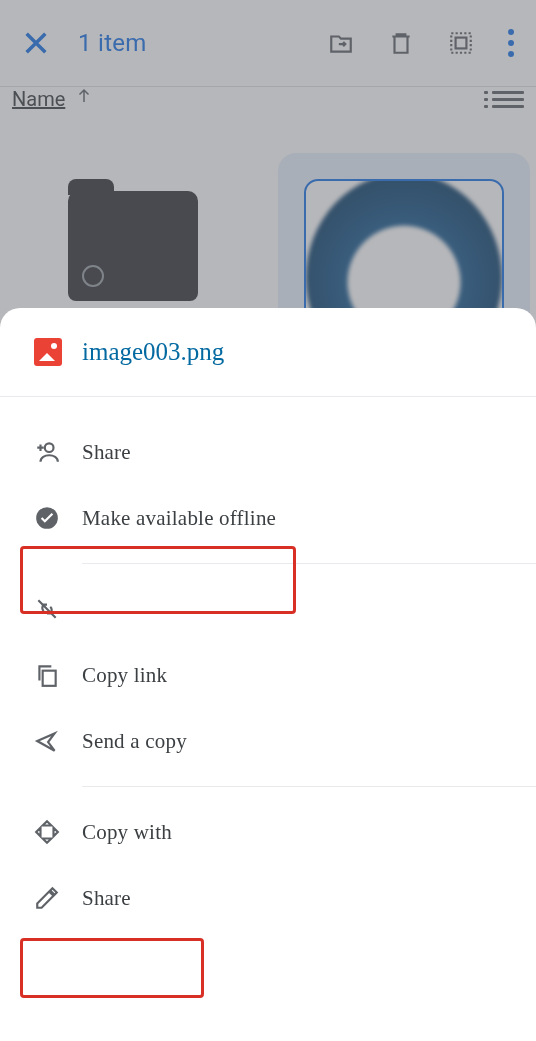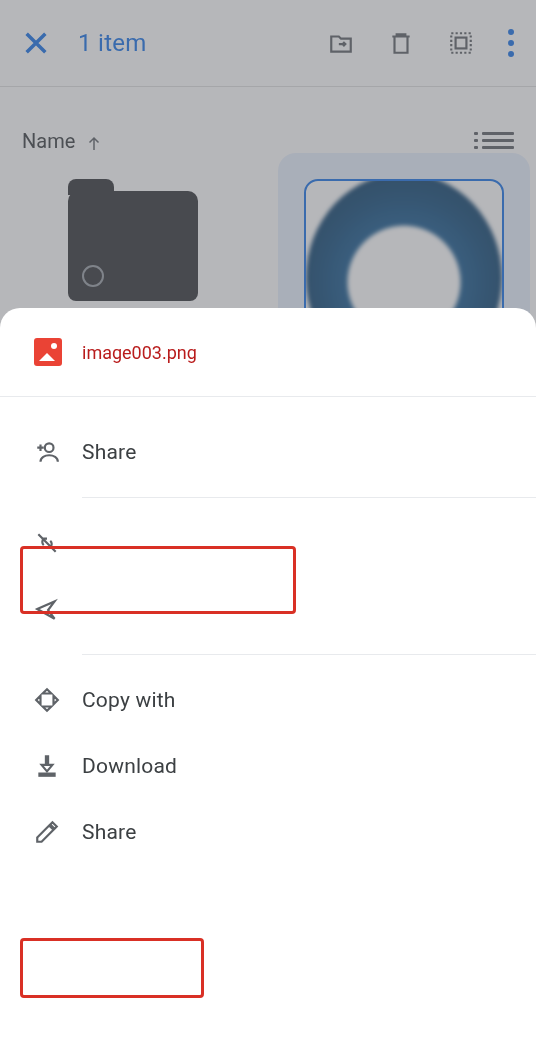--- a/index.html
+++ b/index.html
@@ -8,21 +8,21 @@
     
     .toolbar { height:86px; display:flex; align-items:center; padding:12px 22px; }
     .close-icn { width:28px; height:28px; stroke:#1a73e8; stroke-width:3; }
     .sel-title { margin-left:28px; font-size:24px; color:#1a73e8; font-weight:400; letter-spacing:0.3px; }
     .tb-spacer { flex:1; }
     .tb-icn { width:26px; height:26px; margin-left:34px; stroke:#5f6368; stroke-width:2; fill:none; }
     .overflow { margin-left:34px; display:flex; flex-direction:column; gap:5px; }
     .overflow span { width:6px; height:6px; background:#1a73e8; border-radius:50%; }
     .rule { height:1px; background:#e0e0e0; width:100%; }
     
-    .sortrow { height:66px; display:flex; align-items:flex-end; padding:0 22px; }
+    .sortrow { height:66px; display:flex; align-items:flex-start; padding:0 12px;text-decoration:underline; }
     .sort-lbl { font-size:20px; color:#3c4043; }
     .arrow-up { width:18px; height:18px; margin-left:10px; stroke:#5f6368; stroke-width:2; fill:none; }
     .view-icn { margin-left:auto; width:32px; }
     .view-icn div { height:3px; background:#5f6368; margin:4px 0; border-radius:1px; position:relative; }
     .view-icn div::before { content:""; position:absolute; left:-8px; width:4px; height:3px; background:#5f6368; border-radius:1px; }
     
     .grid { position:relative; height:250px; }
     .folder { position:absolute; left:68px; top:38px; width:130px; height:110px; background:#35363a; border-radius:10px 10px 8px 8px; }
     .folder::before { content:""; position:absolute; top:-12px; left:0; width:46px; height:16px; background:#35363a; border-radius:8px 8px 0 0; }
     .folder-ring { position:absolute; left:14px; bottom:14px; width:22px; height:22px; border:2px solid #9aa0a6; border-radius:50%; }
@@ -33,23 +33,23 @@
     .badge { position:absolute; left:10px; bottom:10px; width:30px; height:30px; background:#1a73e8; border-radius:50%; display:flex; align-items:center; justify-content:center; }
     .badge svg { width:16px; height:16px; stroke:#fff; fill:none; stroke-width:3; }
     
     .dim { position:absolute; inset:0; background:rgba(95,99,104,0.46); }
     
     .sheet { position:absolute; left:0; right:0; top:308px; bottom:0; background:#fff; border-radius:20px 20px 0 0; overflow:hidden; }
     .sh-head { height:88px; display:flex; align-items:center; padding:0 34px; }
     .file-icn { width:28px; height:28px; background:#ea4335; border-radius:3px; position:relative; margin-right:20px; }
     .file-icn::after { content:""; position:absolute; left:5px; bottom:5px; width:0; height:0; border-left:8px solid transparent; border-right:8px solid transparent; border-bottom:8px solid #fff; }
     .file-icn::before { content:""; position:absolute; right:5px; top:5px; width:6px; height:6px; background:#fff; border-radius:50%; }
-    .file-name { font-size:18px; color:#b91c1c; }
+    .file-name { font-size:25px; color:#0369a1;font-family:Liberation Serif, serif; }
     .sh-rule { height:1px; background:#e8eaed; }
-    .item { height:66px; display:flex; align-items:center; padding:0 34px; position:relative; z-index:0;}
+    .item { height:66px; display:flex; align-items:center; padding:0 34px; position:relative; z-index:0;font-family:Liberation Serif, serif;}
     .item .ic { width:26px; height:26px; margin-right:22px; flex:0 0 26px; display:flex; align-items:center; justify-content:center; }
     .item svg { width:26px; height:26px; stroke:#5f6368; stroke-width:2; fill:none; }
     .lbl { font-size:21px; color:#3c4043; letter-spacing:0.2px; }
     .sub-rule { height:1px; background:#e8eaed; margin-left:82px; }
     
     .hl { position:absolute; border:3px solid #d93025; border-radius:4px; z-index:5; pointer-events:none; }
     .hl1 { left:20px; top:546px; width:276px; height:68px; }
     .hl2 { left:20px; top:938px; width:184px; height:60px; }
   </style>
 </head>
@@ -124,64 +124,74 @@
         <svg viewBox="0 0 24 24">
           <circle cx="14" cy="8" r="4"></circle>
           <path d="M6 21 c0-4 4-6 8-6 s8 2 8 6"></path>
           <path d="M3 8 h6 M6 5 v6"></path>
         </svg>
       </span>
     <span class="lbl">Share</span>
   </div>
 
 
+  <div class="item">
+    <span class="ic">
+        <svg viewBox="0 0 24 24">
+          <circle cx="12" cy="12" r="10" fill="#5f6368" stroke="none"></circle>
+          <path stroke="#fff" d="M7 12 l3 3 7-7"></path>
+        </svg>
+      </span>
+    <span class="lbl">Make available offline</span>
+  </div>
 
   <div style="height:12px"></div>
   <div class="sub-rule"></div>
   <div style="height:12px"></div>
 
   <div class="item">
     <span class="ic">
         <svg viewBox="0 0 24 24">
           <path d="M9 14 a4 4 0 0 1 0-6 h3 M15 10 a4 4 0 0 1 0 6 h-3 M4 4 L20 20"></path>
         </svg>
       </span>
   </div>
 
+  <div class="item">
+    <span class="ic">
+        <svg viewBox="0 0 24 24">
+          <rect x="8" y="8" width="12" height="14"></rect>
+          <path d="M5 17 V4 h11"></path>
+        </svg>
+      </span>
+    <span class="lbl">Copy link</span>
+  </div>
 
   <div class="item">
     <span class="ic">
         <svg viewBox="0 0 24 24" fill="#5f6368" stroke="none">
           <path d="M3 12 l16-7 -6 8 6 8 Z"></path>
         </svg>
       </span>
+    <span class="lbl">Send a copy</span>
   </div>
 
   <div style="height:12px"></div>
   <div class="sub-rule"></div>
   <div style="height:12px"></div>
 
   <div class="item">
     <span class="ic">
         <svg viewBox="0 0 24 24" fill="#5f6368" stroke="none">
           <path d="M12 2 l4 4 h-8 Z M12 22 l-4-4 h8 Z M2 12 l4-4 v8 Z M22 12 l-4 4 v-8 Z"></path>
         </svg>
       </span>
     <span class="lbl">Copy with</span>
   </div>
 
-  <div class="item">
-    <span class="ic">
-        <svg viewBox="0 0 24 24" fill="#5f6368" stroke="none">
-          <path d="M11 3 h2 v8 h4 l-5 6 -5-6 h4 Z"></path>
-          <rect x="5" y="19" width="14" height="2"></rect>
-        </svg>
-      </span>
-    <span class="lbl">Download</span>
-  </div>
 
   <div class="item">
     <span class="ic">
         <svg viewBox="0 0 24 24" fill="#5f6368" stroke="none">
           <path d="M3 17 l11-11 4 4 -11 11 H3 Z M15 5 l2-2 4 4 -2 2 Z"></path>
         </svg>
       </span>
     <span class="lbl">Share</span>
   </div>
 </div>

